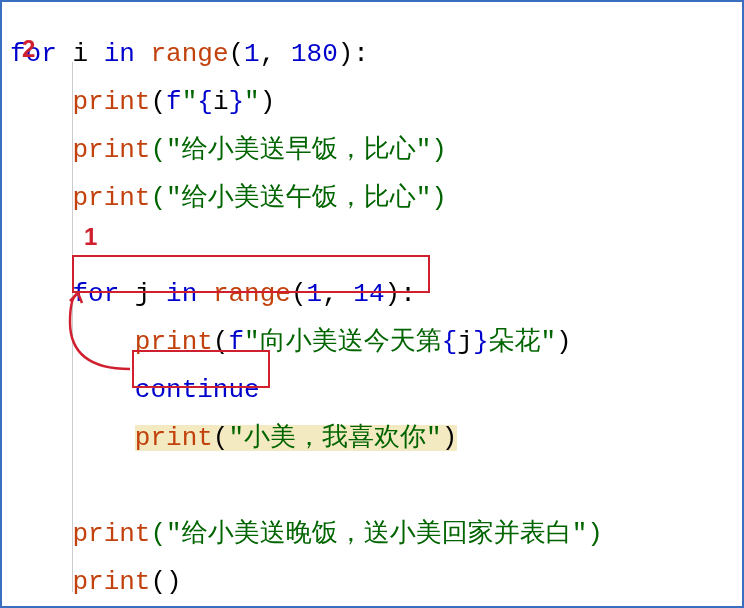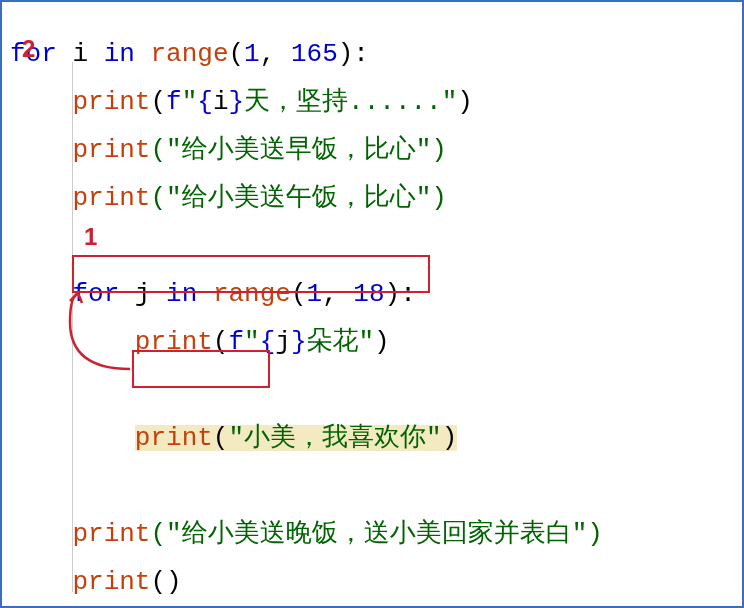--- a/index.html
+++ b/index.html
@@ -61,35 +61,35 @@
       border-left: 1px solid #ccc;
     }
   </style>
 </head>
 <body>
 
 <div class="code-container">
 
   <div class="indent-guide" style="left:70px;top:60px;height:530px;"></div>
 
-  <div class="line"><span class="kw">for</span><span> </span><span class="var">i</span><span> </span><span class="kw">in</span><span> </span><span class="builtin">range</span><span class="punct">(</span><span class="num">1</span><span class="punct">, </span><span class="num">165</span><span class="punct">):</span></div>
+  <div class="line"><span class="kw">for</span><span> </span><span class="var">i</span><span> </span><span class="kw">in</span><span> </span><span class="builtin">range</span><span class="punct">(</span><span class="num">1</span><span class="punct">, </span><span class="num">180</span><span class="punct">):</span></div>
 
-  <div class="line"><span>    </span><span class="builtin">print</span><span class="punct">(</span><span class="fprefix">f</span><span class="str">"</span><span class="brace">{</span><span class="var">i</span><span class="brace">}</span><span class="str">天，坚持......</span><span class="str">"</span><span class="punct">)</span></div>
+  <div class="line"><span>    </span><span class="builtin">print</span><span class="punct">(</span><span class="fprefix">f</span><span class="str">"</span><span class="brace">{</span><span class="var">i</span><span class="brace">}</span><span class="str">"</span><span class="punct">)</span></div>
 
   <div class="line"><span>    </span><span class="builtin">print</span><span class="str">("给小美送早饭，比心")</span></div>
 
   <div class="line"><span>    </span><span class="builtin">print</span><span class="str">("给小美送午饭，比心")</span></div>
 
   <div class="line blank"></div>
 
-  <div class="line"><span>    </span><span class="kw">for</span><span> </span><span class="var">j</span><span> </span><span class="kw">in</span><span> </span><span class="builtin">range</span><span class="punct">(</span><span class="num">1</span><span class="punct">, </span><span class="num">18</span><span class="punct">):</span></div>
+  <div class="line"><span>    </span><span class="kw">for</span><span> </span><span class="var">j</span><span> </span><span class="kw">in</span><span> </span><span class="builtin">range</span><span class="punct">(</span><span class="num">1</span><span class="punct">, </span><span class="num">14</span><span class="punct">):</span></div>
 
-  <div class="line"><span>        </span><span class="builtin">print</span><span class="punct">(</span><span class="fprefix">f</span><span class="str">"</span><span class="brace">{</span><span class="var">j</span><span class="brace">}</span><span class="str">朵花</span><span class="str">"</span><span class="punct">)</span></div>
+  <div class="line"><span>        </span><span class="builtin">print</span><span class="punct">(</span><span class="fprefix">f</span><span class="str">"</span><span class="str">向小美送今天第</span><span class="brace">{</span><span class="var">j</span><span class="brace">}</span><span class="str">朵花</span><span class="str">"</span><span class="punct">)</span></div>
 
-  <div class="line"><span>        </span></div>
+  <div class="line"><span>        </span><span class="kw">continue</span></div>
 
   <div class="line"><span>        </span><span class="highlight-bg"><span class="builtin">print</span><span class="punct">(</span><span class="str">"</span><span class="str">小美，我喜欢你</span><span class="str">"</span><span class="punct">)</span></span></div>
 
   <div class="line blank"></div>
 
   <div class="line"><span>    </span><span class="builtin">print</span><span class="str">("给小美送晚饭，送小美回家并表白")</span></div>
 
   <div class="line"><span>    </span><span class="builtin">print</span><span class="punct">()</span></div>
 
 </div>

